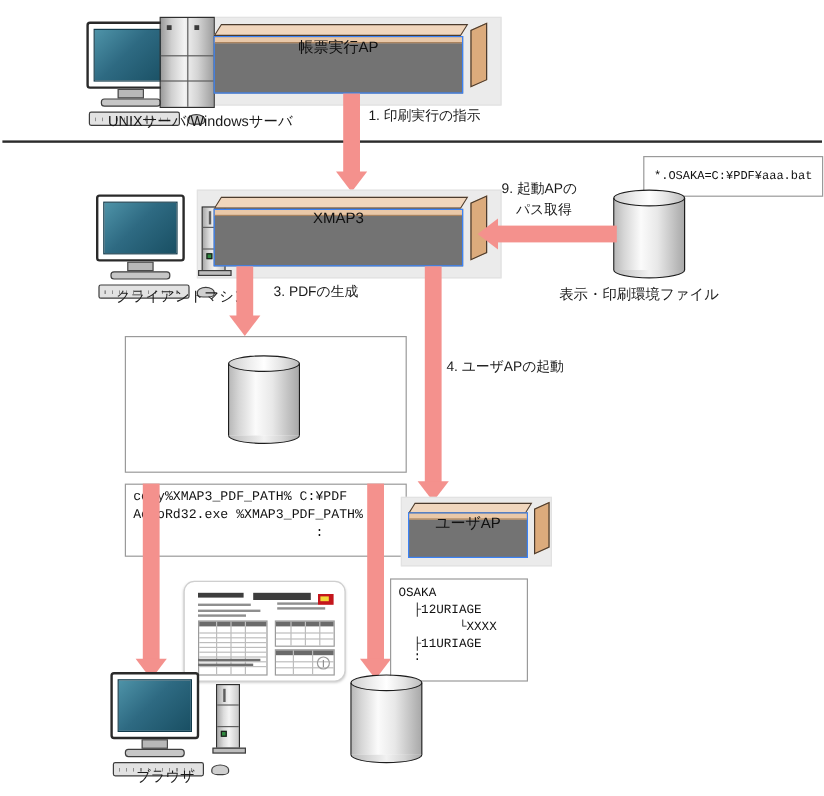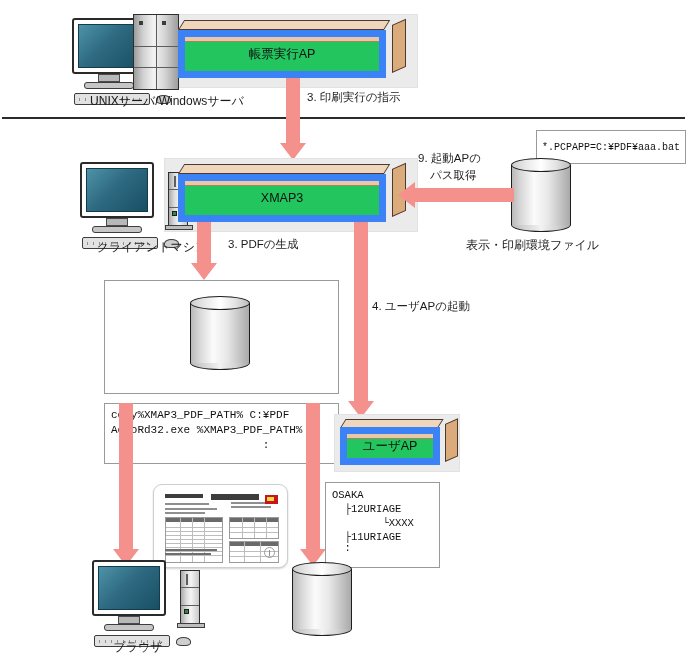--- a/index.html
+++ b/index.html
@@ -62,25 +62,25 @@
     background: #2b2b2b;
     height: 1.5px;
   }
 
   
   .box3d { position: absolute; }
   .box3d .face {
     position: absolute;
     left: 0;
     bottom: 0;
-    background: #22c55e;
-    border: 7px solid #3b82f6;
+    background: #737373;
+    border: 1px solid #3b82f6;
     box-sizing: border-box;
     display: flex;
-    align-items: center;
+    align-items: flex-start;
     justify-content: center;
   }
   .box3d .face .cap {
     position: absolute;
     left: 0; right: 0; top: 0;
     height: 5px;
     background: #e9c8a8;
     border-bottom: 1px solid #a9835f;
     box-sizing: border-box;
   }
@@ -321,21 +321,21 @@
     <div class="top" style="left:0px; top:0px; width:206px; height:10px; transform: skewX(-32deg); transform-origin: left bottom;"></div>
     <div class="side" style="right:0px; top:5px; width:14px; height:48px; transform: skewY(-24deg); transform-origin: left top;"></div>
     <div class="face" style="left:0px; width:208px; height:48px;">
       <div class="cap"></div>
       <div class="txt">帳票実行AP</div>
     </div>
   </div>
 
   <div class="abs label" style="left:57px; top:94px; width:220px; text-align:center;">UNIXサーバ/Windowsサーバ</div>
 
-  <div class="abs step" style="left:307px; top:89px;">3. 印刷実行の指示</div>
+  <div class="abs step" style="left:307px; top:89px;">1. 印刷実行の指示</div>
 
   <div class="abs divider" style="left:2px; top:117px; width:683px;"></div>
 
   <div class="arrow-v" style="left:280px; top:78px; width:26px; height:82px;">
     <div class="shaft" style="width:14px; height:66px;"></div>
     <div class="head"></div>
   </div>
 
   <div class="abs grayzone" style="left:164px; top:158px; width:252px; height:72px;"></div>
 
@@ -361,21 +361,21 @@
     <div class="side" style="right:0px; top:5px; width:14px; height:48px; transform: skewY(-24deg); transform-origin: left top;"></div>
     <div class="face" style="left:0px; width:208px; height:48px;">
       <div class="cap"></div>
       <div class="txt">XMAP3</div>
     </div>
   </div>
 
   <div class="abs label" style="left:62px; top:240px; width:180px; text-align:center;">クライアントマシン</div>
 
   <div class="abs whitebox" style="left:536px; top:130px; width:148px; height:32px; display:flex; align-items:center; justify-content:center;">
-    <span class="mono-sm">*.PCPAPP=C:¥PDF¥aaa.bat</span>
+    <span class="mono-sm">*.OSAKA=C:¥PDF¥aaa.bat</span>
   </div>
 
   <div class="cyl" style="left:511px; top:158px; width:60px; height:74px;">
     <div class="body"></div>
     <div class="bot"></div>
     <div class="top"></div>
   </div>
   <div class="abs label" style="left:466px; top:238px; width:152px; text-align:left;">表示・印刷環境ファイル</div>
 
   <div class="abs step" style="left:418px; top:150px;">9. 起動APの</div>

